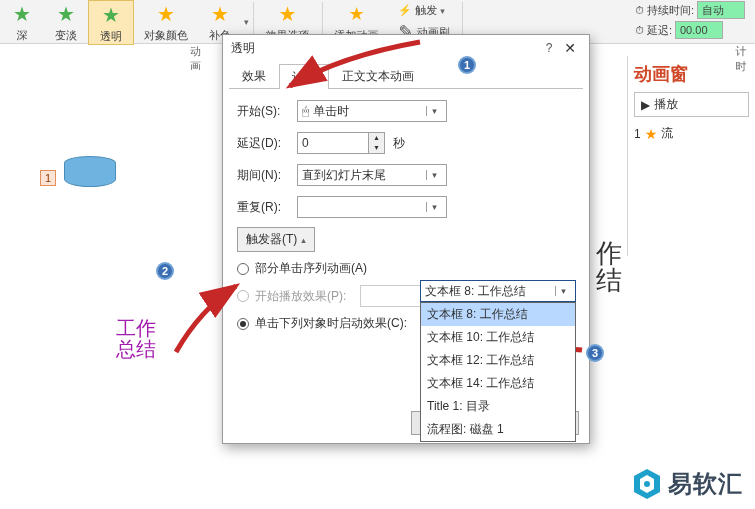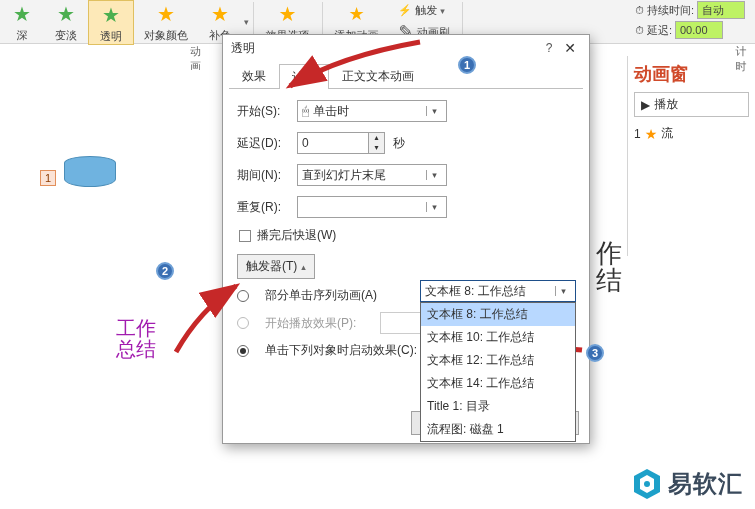--- a/index.html
+++ b/index.html
@@ -10,21 +10,21 @@
 .ribbon-item { display: flex; flex-direction: column; align-items: center; padding: 2px 10px 0; font-size: 11px; color: #444; }
 .ribbon-icon { width: 24px; height: 24px; display: flex; align-items: center; justify-content: center; }
 .ribbon-label { margin-top: 2px; }
 .ribbon-sep { width: 1px; height: 40px; background: #d4d4d4; margin: 2px 2px 0; }
 .star-yellow { color: #ffb000; font-size: 20px; }
 .star-green { color: #4caf50; font-size: 20px; }
 .ribbon-selected { background: #fde9b8; border: 1px solid #e0c060; }
 .brush { color: #555; font-size: 18px; }
 .ribbon-small { font-size: 11px; color: #444; padding: 1px 4px; display: flex; align-items: center; gap: 3px; white-space: nowrap; }
 .ribbon-right { margin-left: auto; display: flex; flex-direction: column; gap: 0px; padding-right: 6px; }
-.num-box { border: 1px solid #ababab; background: #bef264; padding: 0 4px; min-width: 48px; height: 18px; display: inline-flex; align-items: center; }
+.num-box { border: 1px solid #ababab; background: #86efac; padding: 0 4px; min-width: 48px; height: 18px; display: inline-flex; align-items: center; }
 .dropdown-arrow { font-size: 9px; color: #666; }
 
 
 .rail { position: absolute; top: 44px; left: 0; right: 0; height: 18px; display: flex; font-size: 11px; color: #666; }
 .rail span { padding: 0 6px; }
 
 
 .slide-area { position: absolute; top: 70px; left: 0; width: 215px; bottom: 0; background: #fff; }
 .thumb-num { position: absolute; top: 100px; left: 40px; width: 16px; height: 16px; background: #fbe3d6; border: 1px solid #e28f5a; text-align: center; line-height: 14px; font-size: 11px; color: #8b3a00; }
 .cylinder { position: absolute; top: 86px; left: 64px; width: 52px; height: 40px; }
@@ -50,21 +50,21 @@
 .row { display: flex; align-items: center; margin-bottom: 8px; height: 24px; }
 .row label { width: 60px; font-size: 12px; }
 .combo { border: 1px solid #a0a0a0; background: #fff; height: 22px; display: flex; align-items: center; padding: 0 4px; }
 .combo .cv { flex: 1; }
 .combo .ar { width: 16px; text-align: center; border-left: 1px solid #a0a0a0; font-size: 9px; color: #555; }
 .spin { display: flex; flex-direction: column; width: 16px; border: 1px solid #a0a0a0; border-left: none; }
 .spin div { height: 10px; font-size: 8px; text-align: center; line-height: 10px; background: #f0f0f0; }
 .check { display: flex; align-items: center; gap: 6px; margin: 2px 0 10px 2px; }
 .check .box { width: 12px; height: 12px; border: 1px solid #888; }
 .trigger-btn { border: 1px solid #a0a0a0; background: #f0f0f0; padding: 3px 8px; display: inline-flex; align-items: center; gap: 4px; cursor: pointer; }
-.radio-row { display: flex; align-items: center; gap: 16px; margin: 8px 0; }
+.radio-row { display: flex; align-items: center; gap: 6px; margin: 8px 0; }
 .radio { width: 12px; height: 12px; border-radius: 50%; border: 1px solid #666; display: inline-flex; align-items: center; justify-content: center; }
 .radio.on::after { content: ""; width: 6px; height: 6px; border-radius: 50%; background: #333; }
 .disabled { color: #9c9c9c; }
 .trig-list { position: absolute; left: 420px; top: 282px; width: 156px; border: 1px solid #666; background: #fff; z-index: 10; }
 .trig-list div { padding: 3px 6px; font-size: 12px; cursor: pointer; }
 .trig-list .hl { background: #b8d8ff; }
 .dlg-buttons { position: absolute; bottom: 8px; right: 10px; display: flex; }
 .dlg-btn { width: 82px; height: 24px; border: 1px solid #a0a0a0; background: #e8e8e8; font-size: 12px; cursor: pointer; text-align: center; line-height: 22px; margin-left: 4px; overflow: hidden; }
 
 
@@ -210,24 +210,20 @@
           <span class="cv">直到幻灯片末尾</span>
           <span class="ar">▾</span>
         </div>
     </div>
     <div class="row">
       <label>重复(R):</label>
       <div class="combo" style="width:150px">
           <span class="cv"></span>
           <span class="ar">▾</span>
         </div>
-    </div>
-    <div class="check">
-      <span class="box"></span>
-      <span>播完后快退(W)</span>
     </div>
     <div class="trigger-btn">
       <span>触发器(T)</span> 
         <span class="dropdown-arrow">▴</span>
     </div>
     <div class="radio-row">
       <span class="radio"></span>
         <span>部分单击序列动画(A)</span>
     </div>
     <div class="radio-row disabled">

